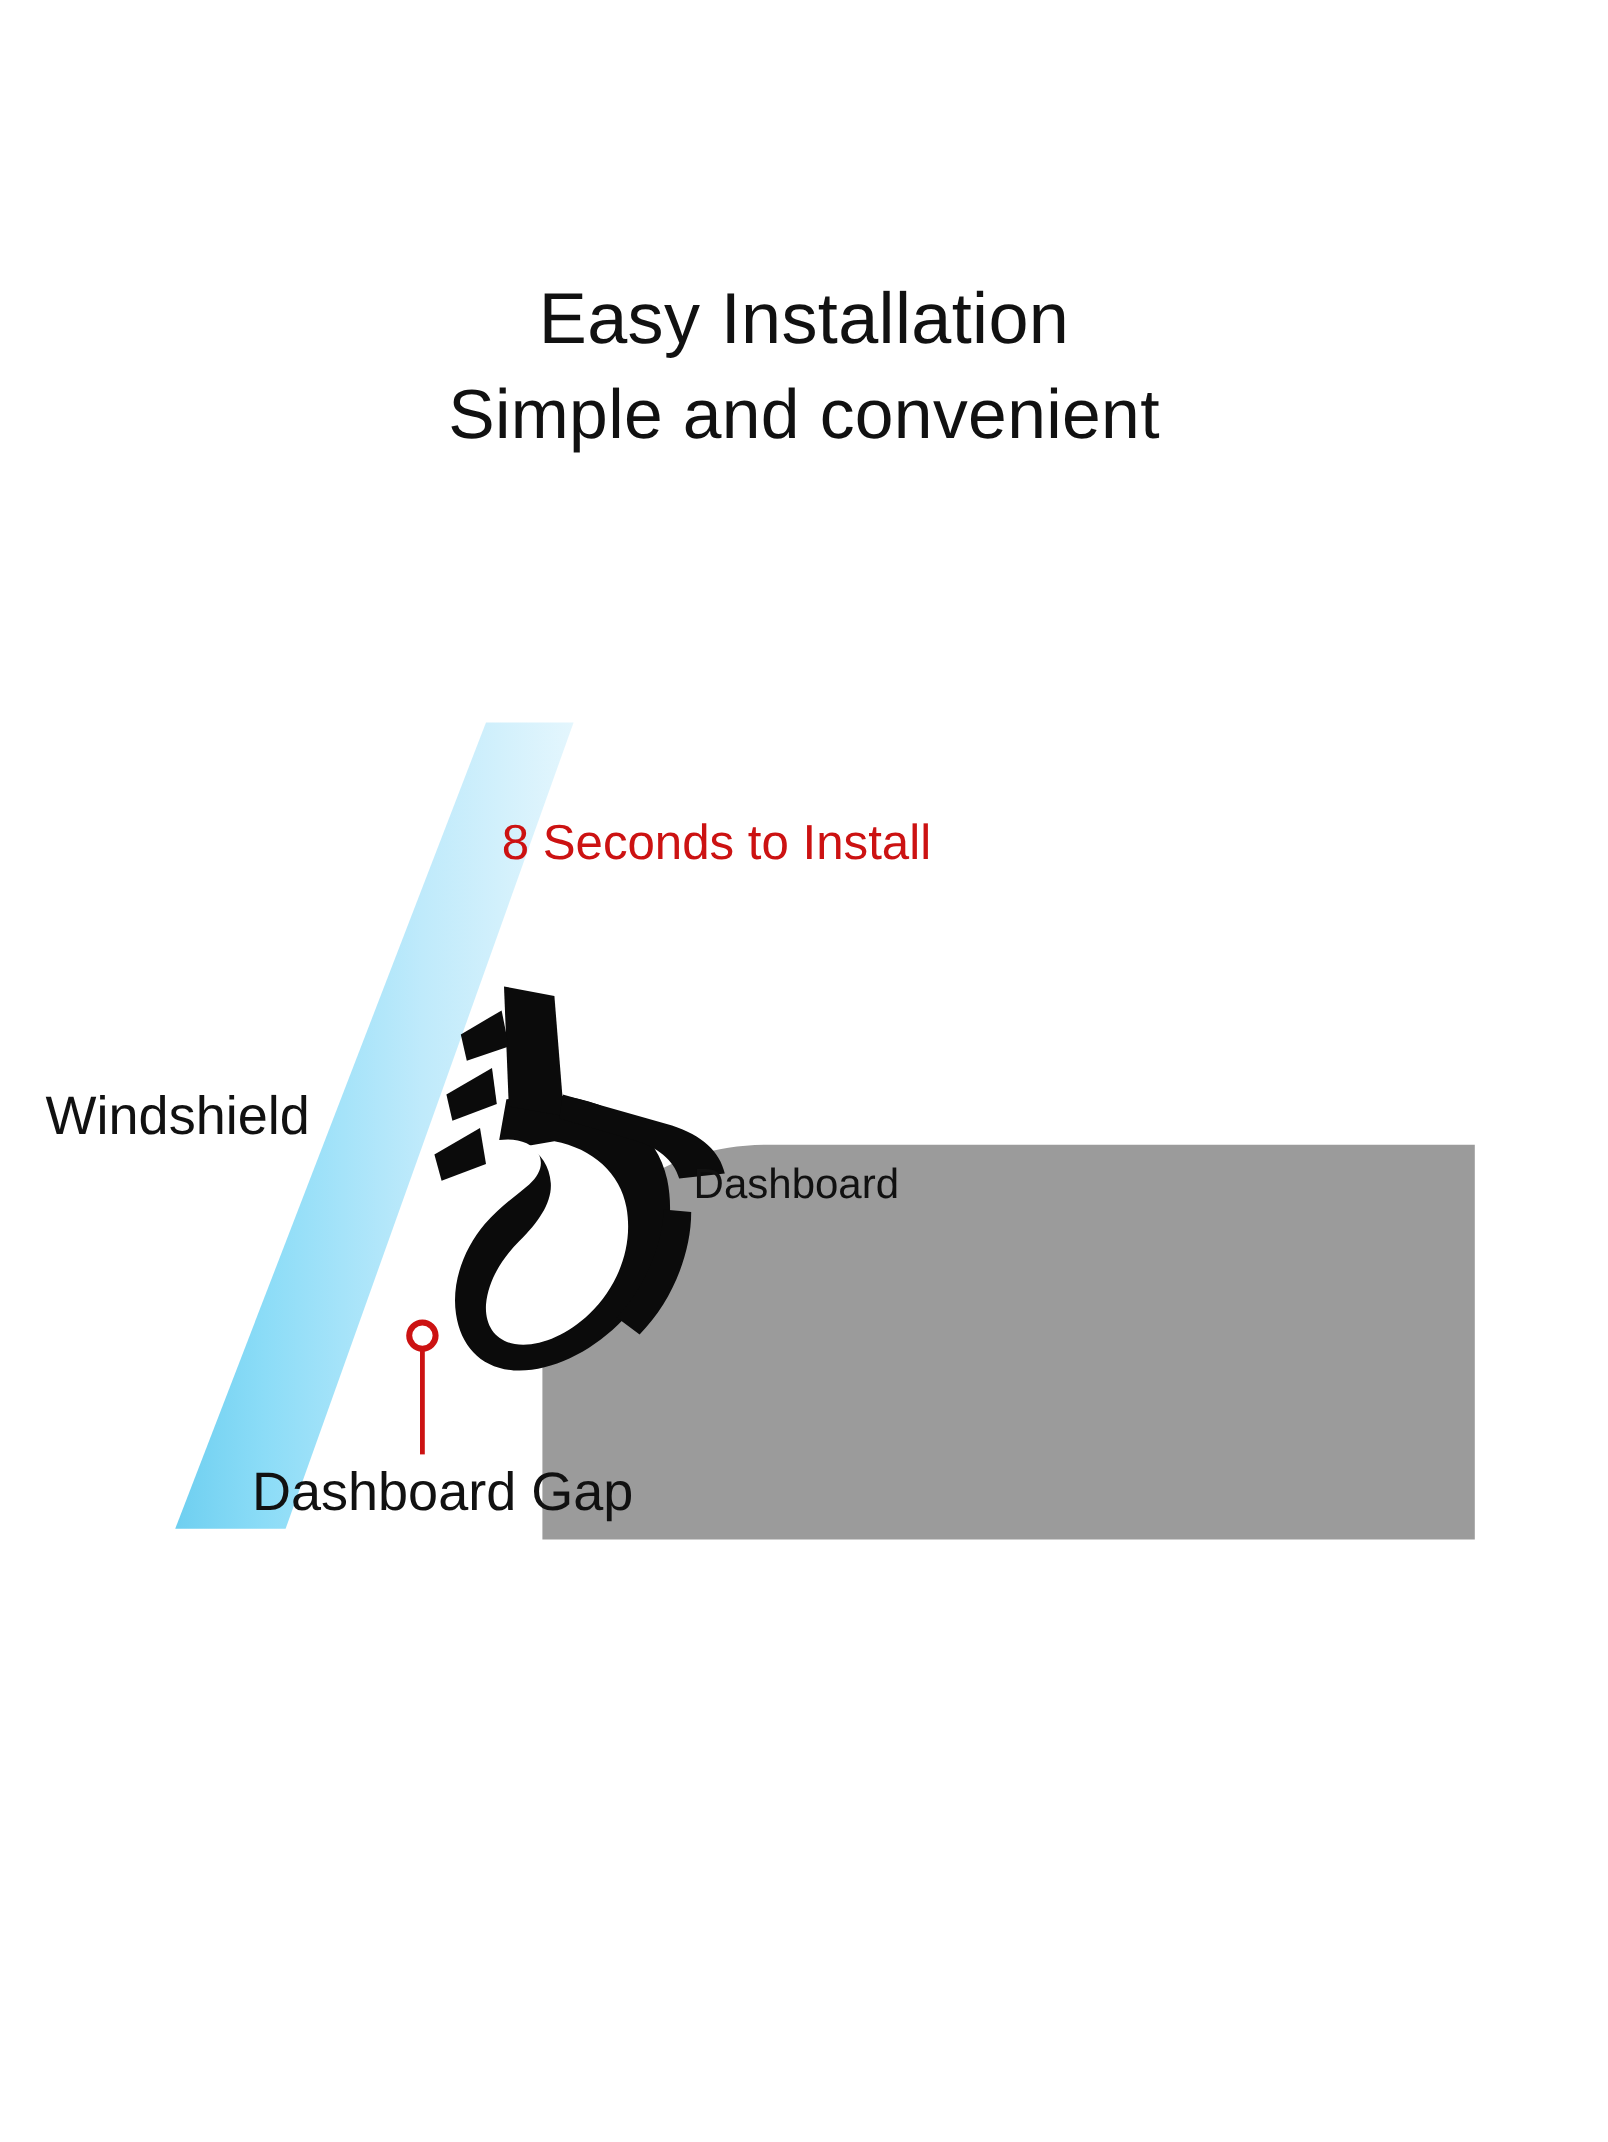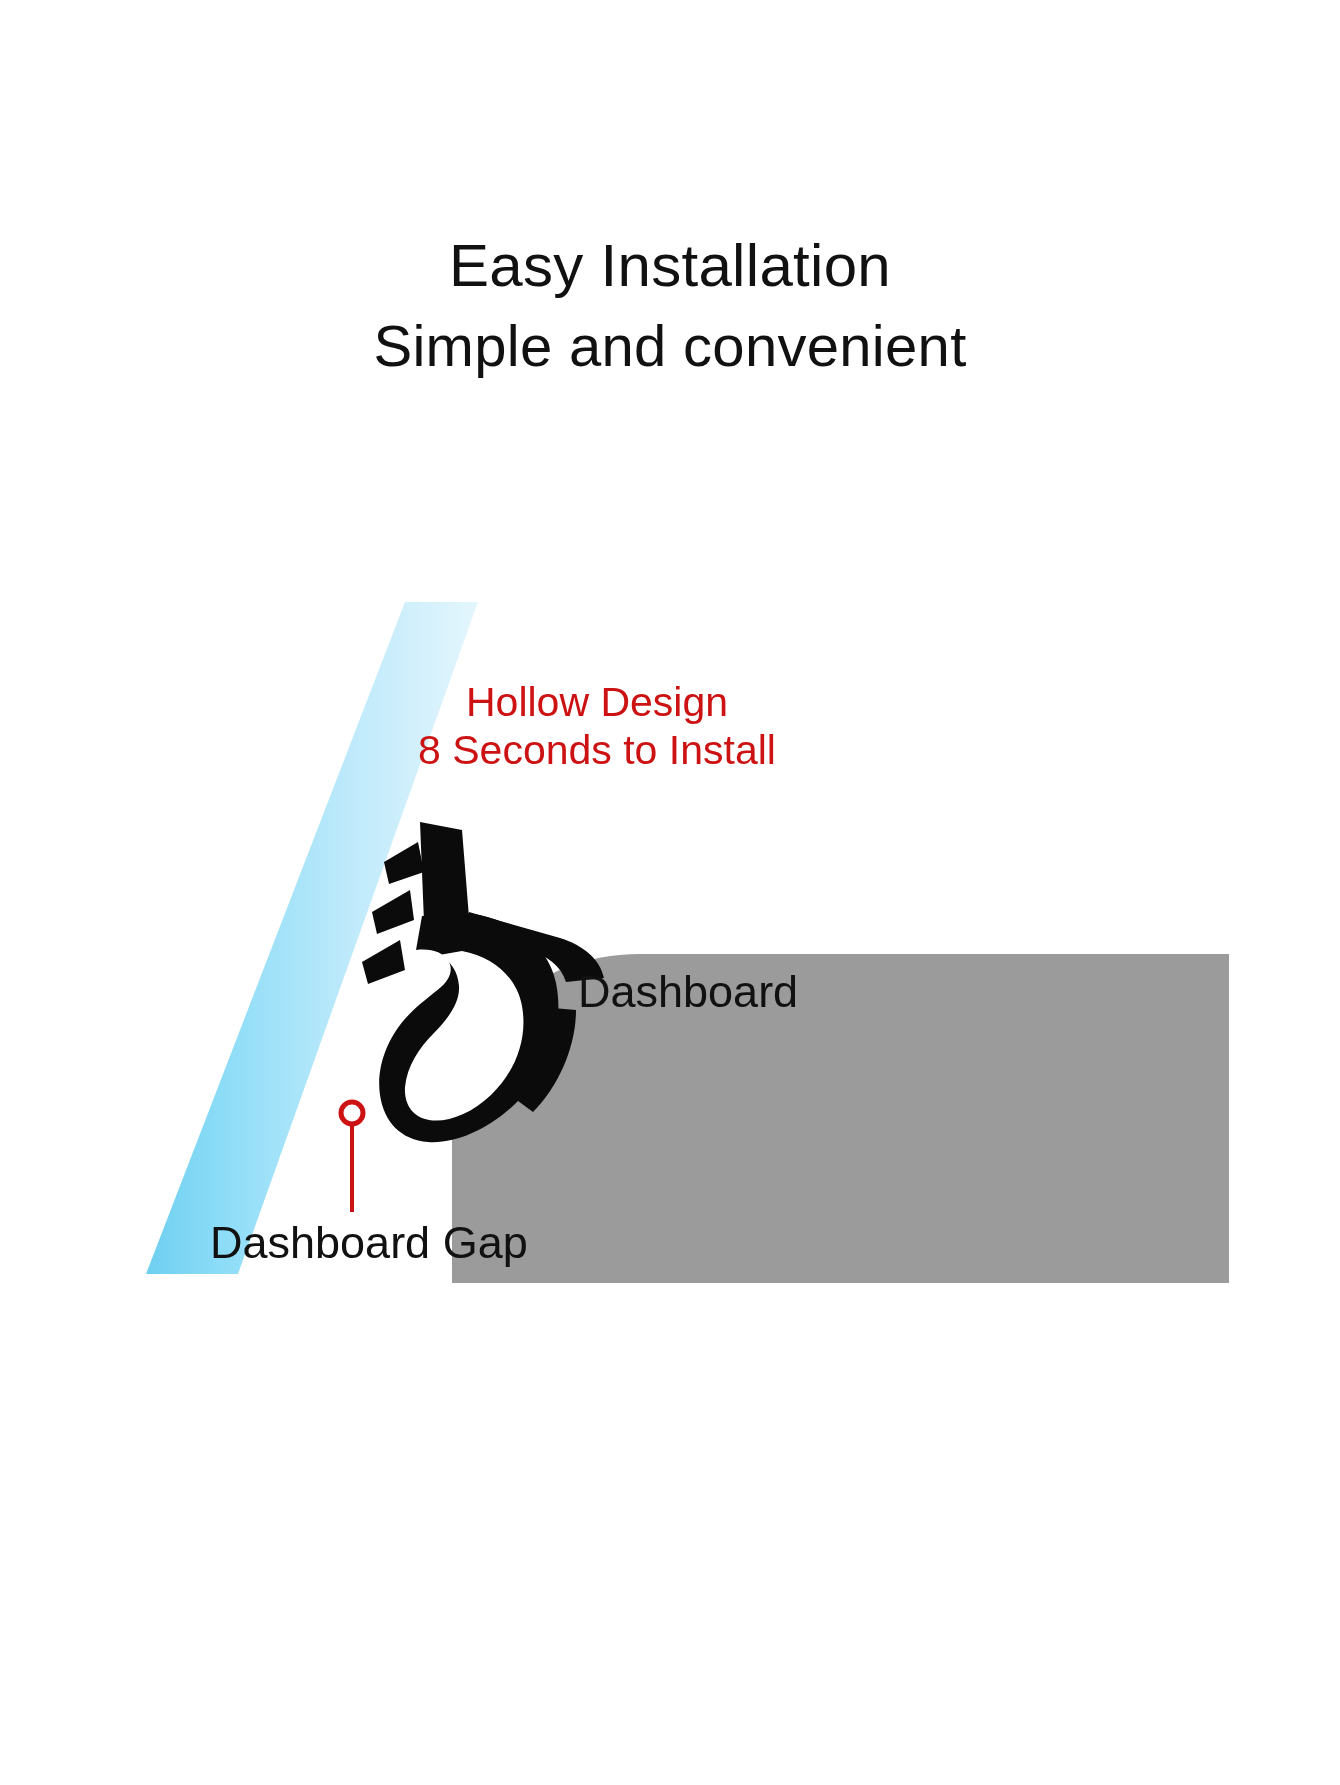--- a/index.html
+++ b/index.html
@@ -66,21 +66,21 @@
   }
   .lbl-windshield {
     left: 38px;
     top: 905px;
     font-size: 45px;
     color: #111111;
   }
   .lbl-dashboard {
     left: 578px;
     top: 967px;
-    font-size: 45px;
+    font-size: 35px;
     color: #111111;
   }
   .lbl-gap {
     left: 210px;
     top: 1218px;
     font-size: 45px;
     color: #111111;
     text-align: right;
   }
   .callout-red {
@@ -192,23 +192,23 @@
                  Z"></path>
       </g>
 
       <g>
         <circle cx="352" cy="1113" r="11" fill="none" stroke="#cc1212" stroke-width="5"></circle>
         <line x1="352" y1="1124" x2="352" y2="1212" stroke="#cc1212" stroke-width="4"></line>
       </g>
     </svg>
   </div>
 
+  <div class="lbl lbl-windshield">Windshield</div>
 
   <div class="lbl lbl-dashboard">Dashboard</div>
 
   <div class="lbl lbl-gap">Dashboard Gap</div>
 
   <div class="callout-red">
-    <span class="ln">Hollow Design</span>
     <span class="ln">8 Seconds to Install</span>
   </div>
 
 </div>
 
 </body></html>

